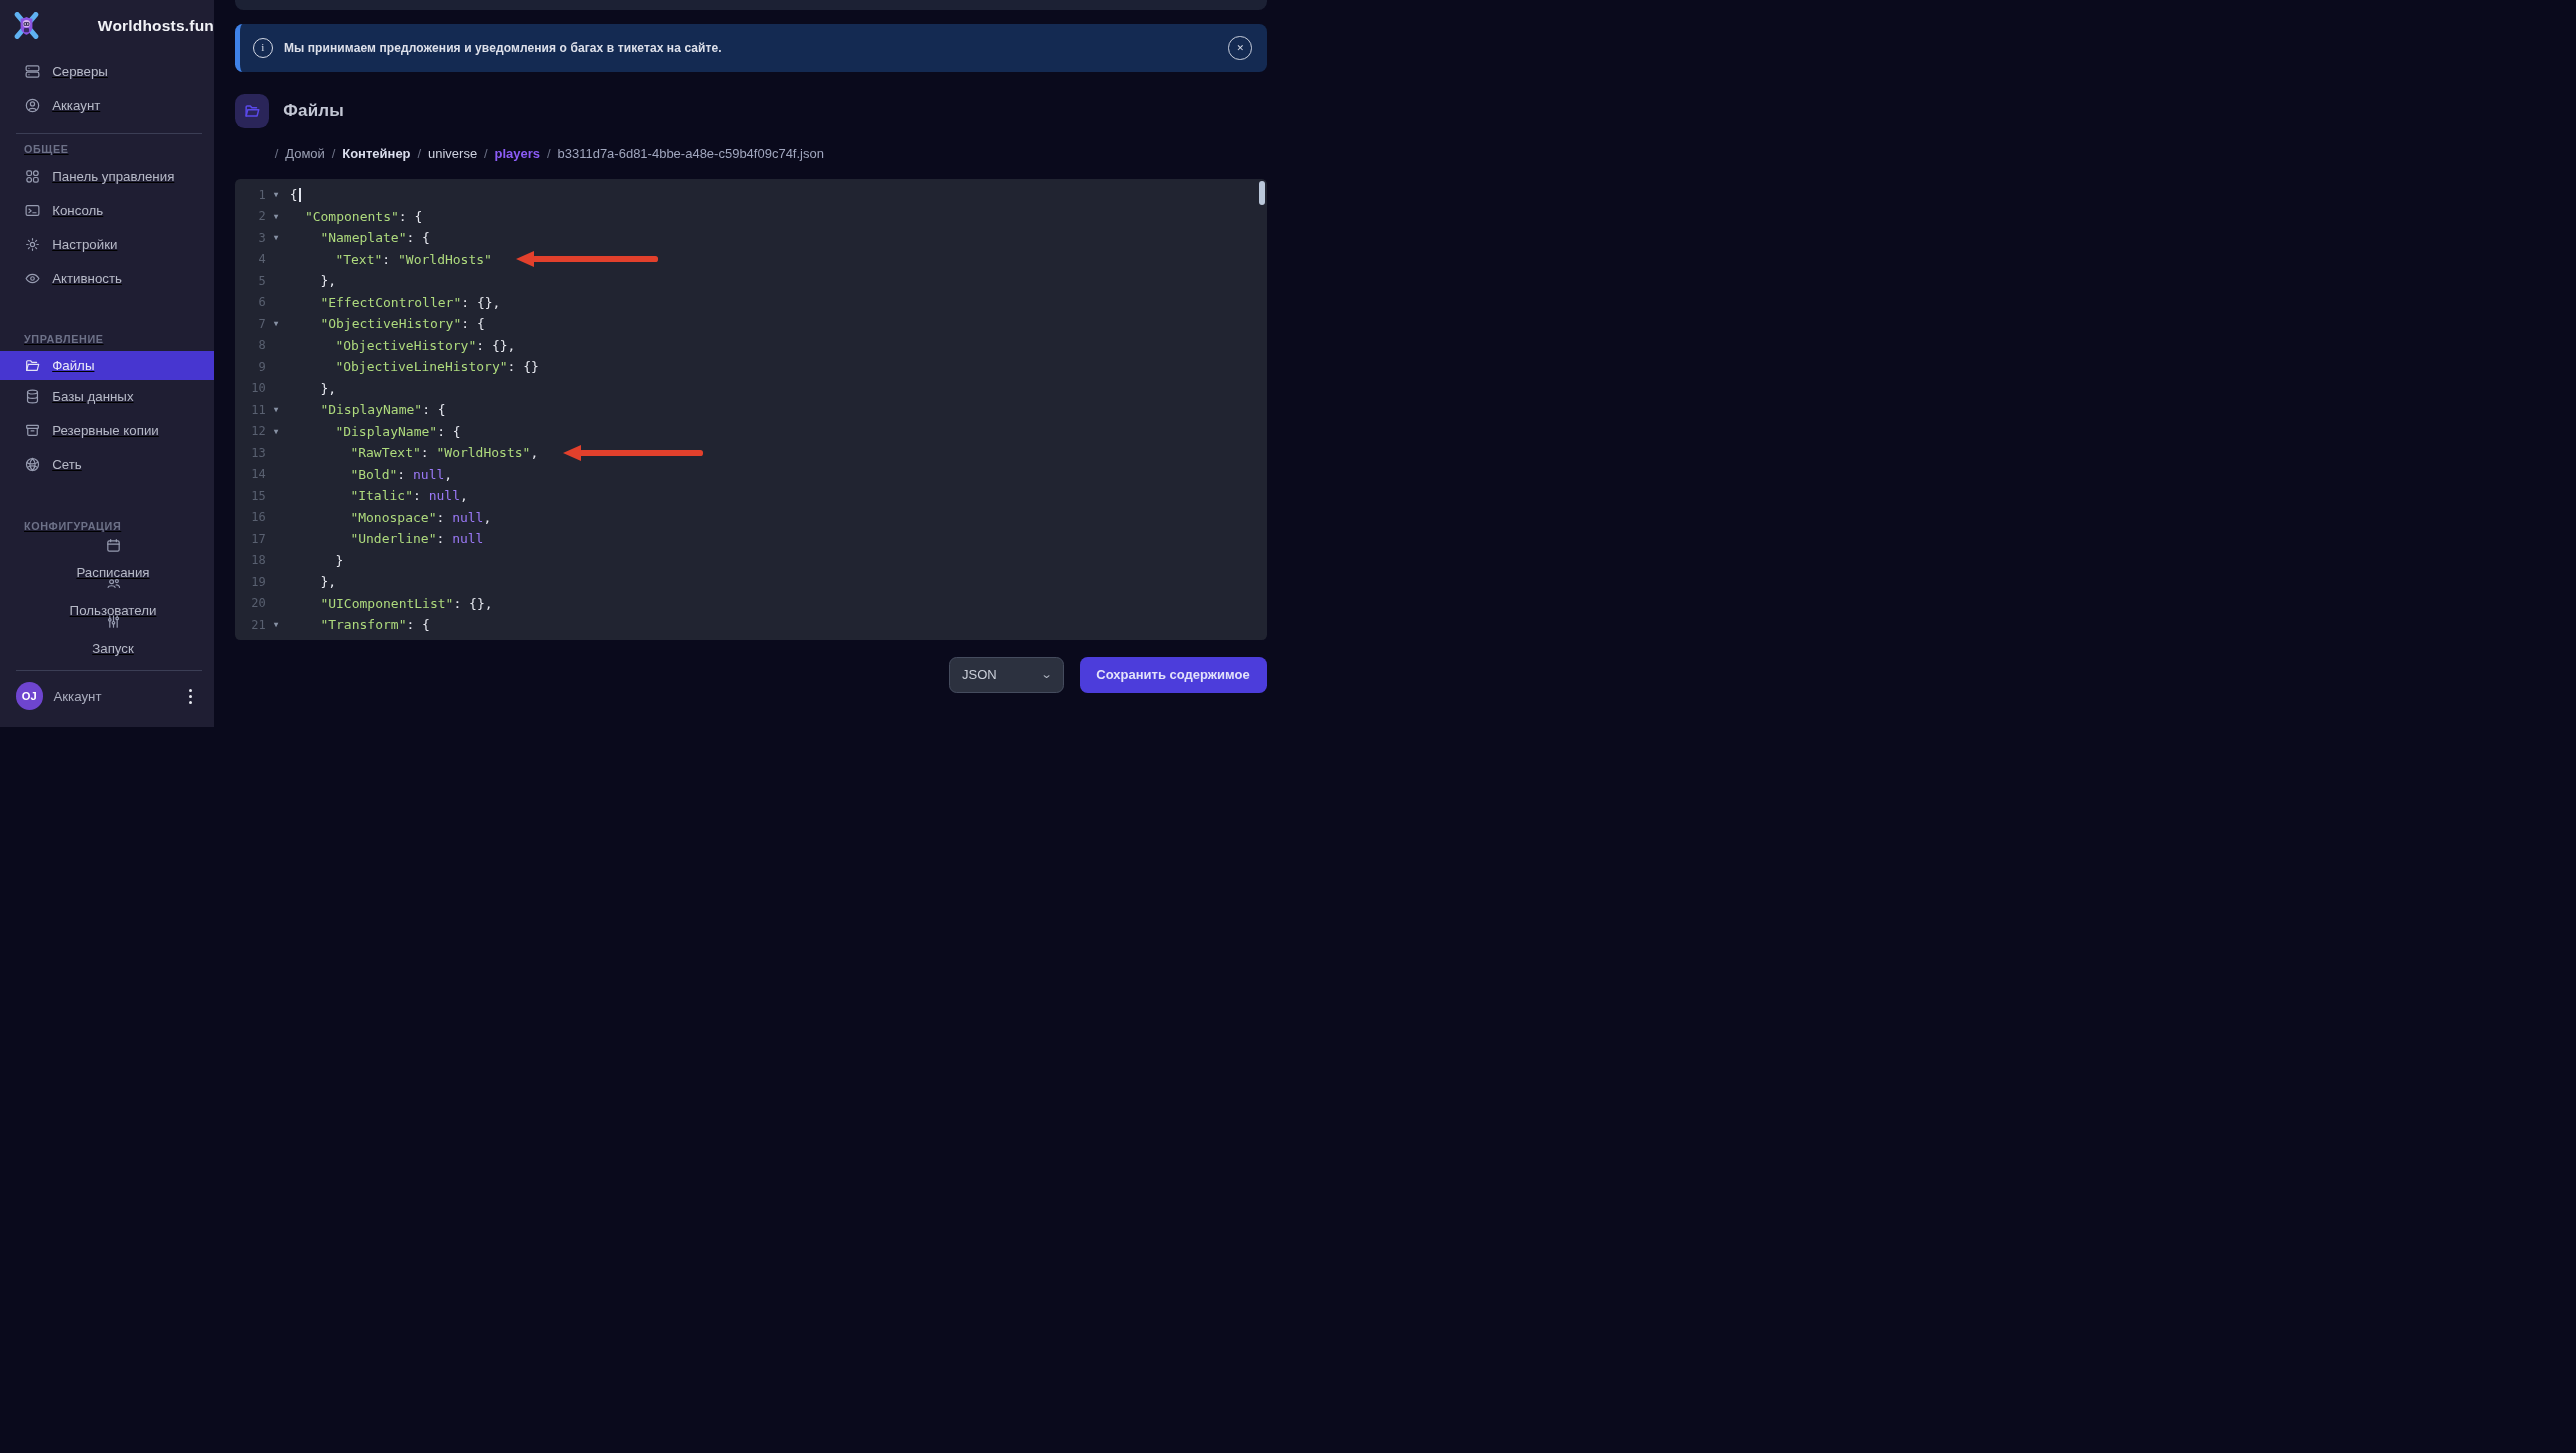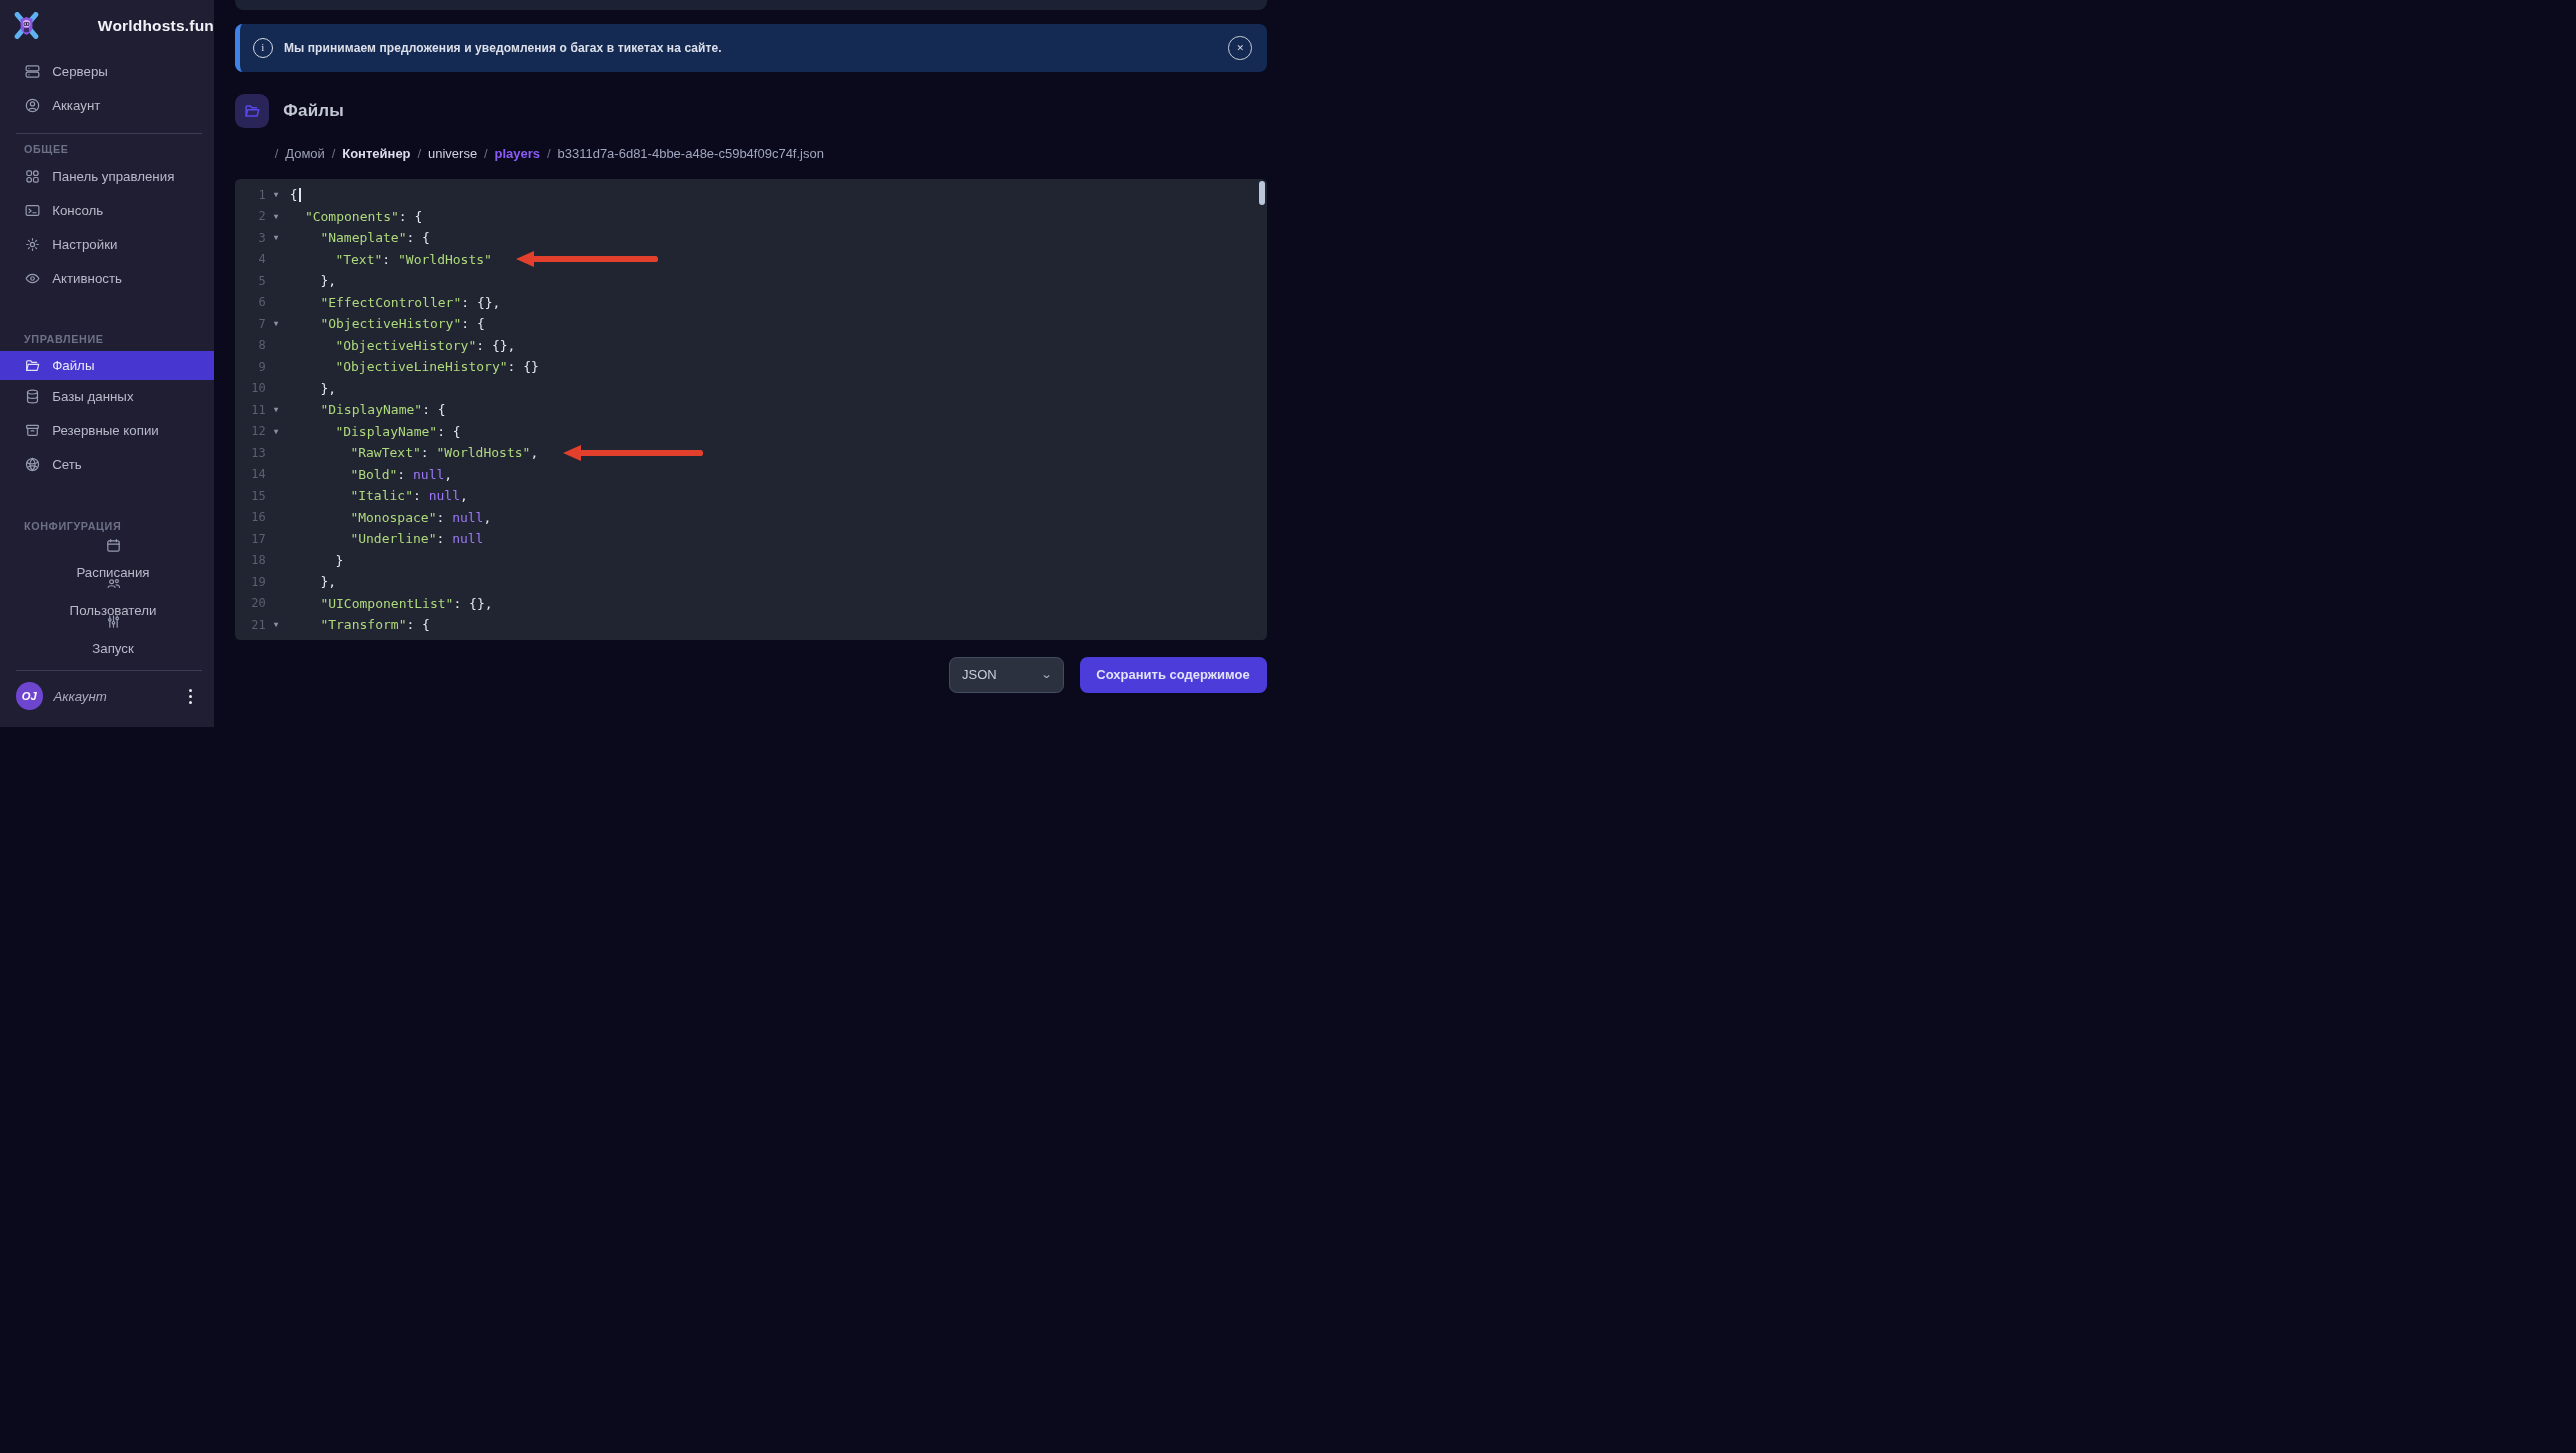--- a/index.html
+++ b/index.html
@@ -12,37 +12,37 @@
   .app{display:flex;width:1288px;height:727px;}
 
   
   .sidebar{
     width:214px;flex-shrink:0;background:#1f1e33;
     display:flex;flex-direction:column;box-sizing:border-box;
   }
   .logo-row{display:flex;align-items:center;gap:9.5px;padding:8.6px 0 0 13px;height:34px;justify-content:space-between;}
   .logo-mark{width:27px;height:27px;flex-shrink:0;}
   .brand{font-size:15.5px;font-weight:700;color:#f1f2f7;letter-spacing:0.2px;}
-  .nav{margin-top:12px;}
+  .nav{margin-top:12px;text-decoration:underline;}
   .nav-item{
     height:34px;display:flex;align-items:center;gap:11.2px;
     padding:0 12px 0 24px;color:#b7bac8;font-size:13.3px;cursor:pointer;
   }
   .sec-2 .nav-item{height:38px;flex-direction:column;}
   .nav-item .ni-icon{width:17px;height:17px;color:#979cb1;display:flex;align-items:center;justify-content:center;flex-shrink:0;}
   .nav-item .ni-icon svg{width:17px;height:17px;}
   .nav-item.active{background:#4736d0;height:29px;margin-top:2.6px;color:#e9e9f8;}
   .nav-item.active .ni-icon{color:#e3e2f6;}
   .divider{height:0.9px;background:#3b3e55;margin:10.3px 12px 1.7px 15.5px;}
   .section-label{
     margin:36px 0 1.7px;padding-left:24px;height:17px;line-height:17px;
     font-size:10.8px;font-weight:700;letter-spacing:0.6px;color:#6d7188;
   }
   .section-label.first{margin-top:6.9px;}
-  .sidebar-footer{margin-top:auto;padding:0 0 10.3px 0;font-style:italic;}
+  .sidebar-footer{margin-top:auto;padding:0 0 10.3px 0;}
   .sidebar-footer .divider{margin:6.9px 12px 5.2px 15.5px;}
   .account-row{display:flex;align-items:center;gap:10.3px;height:41px;padding:0 15.5px 0 15.5px;}
   .avatar{
     width:27.6px;height:27.6px;border-radius:50%;background:#6e45cf;color:#ffffff;
     font-size:11.2px;font-weight:700;display:flex;align-items:center;justify-content:center;flex-shrink:0;
   }
   .account-label{font-size:13.3px;color:#a9acbd;flex:1;}
   .kebab{display:flex;flex-direction:column;gap:3px;padding:4.3px 6.9px;cursor:pointer;}
   .kebab i{width:3px;height:3px;border-radius:50%;background:#e8eaf1;display:block;}
 

